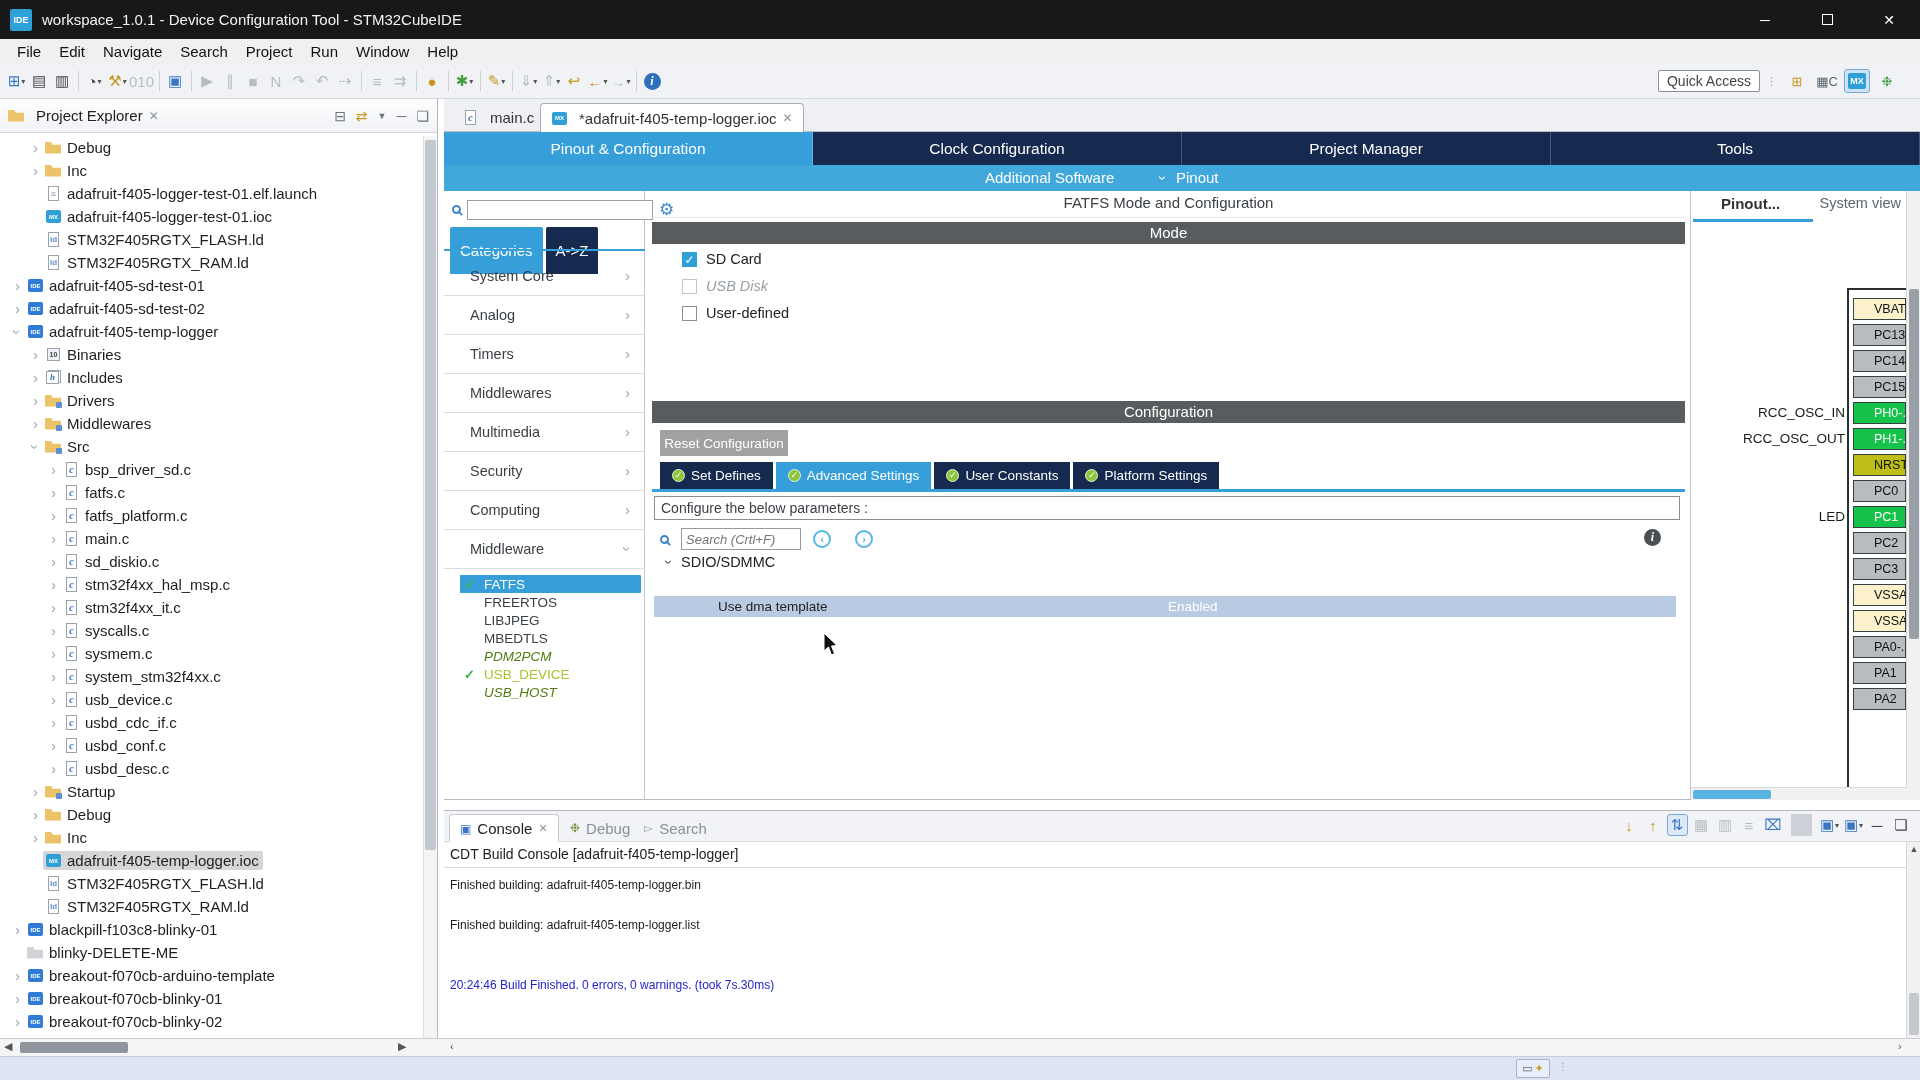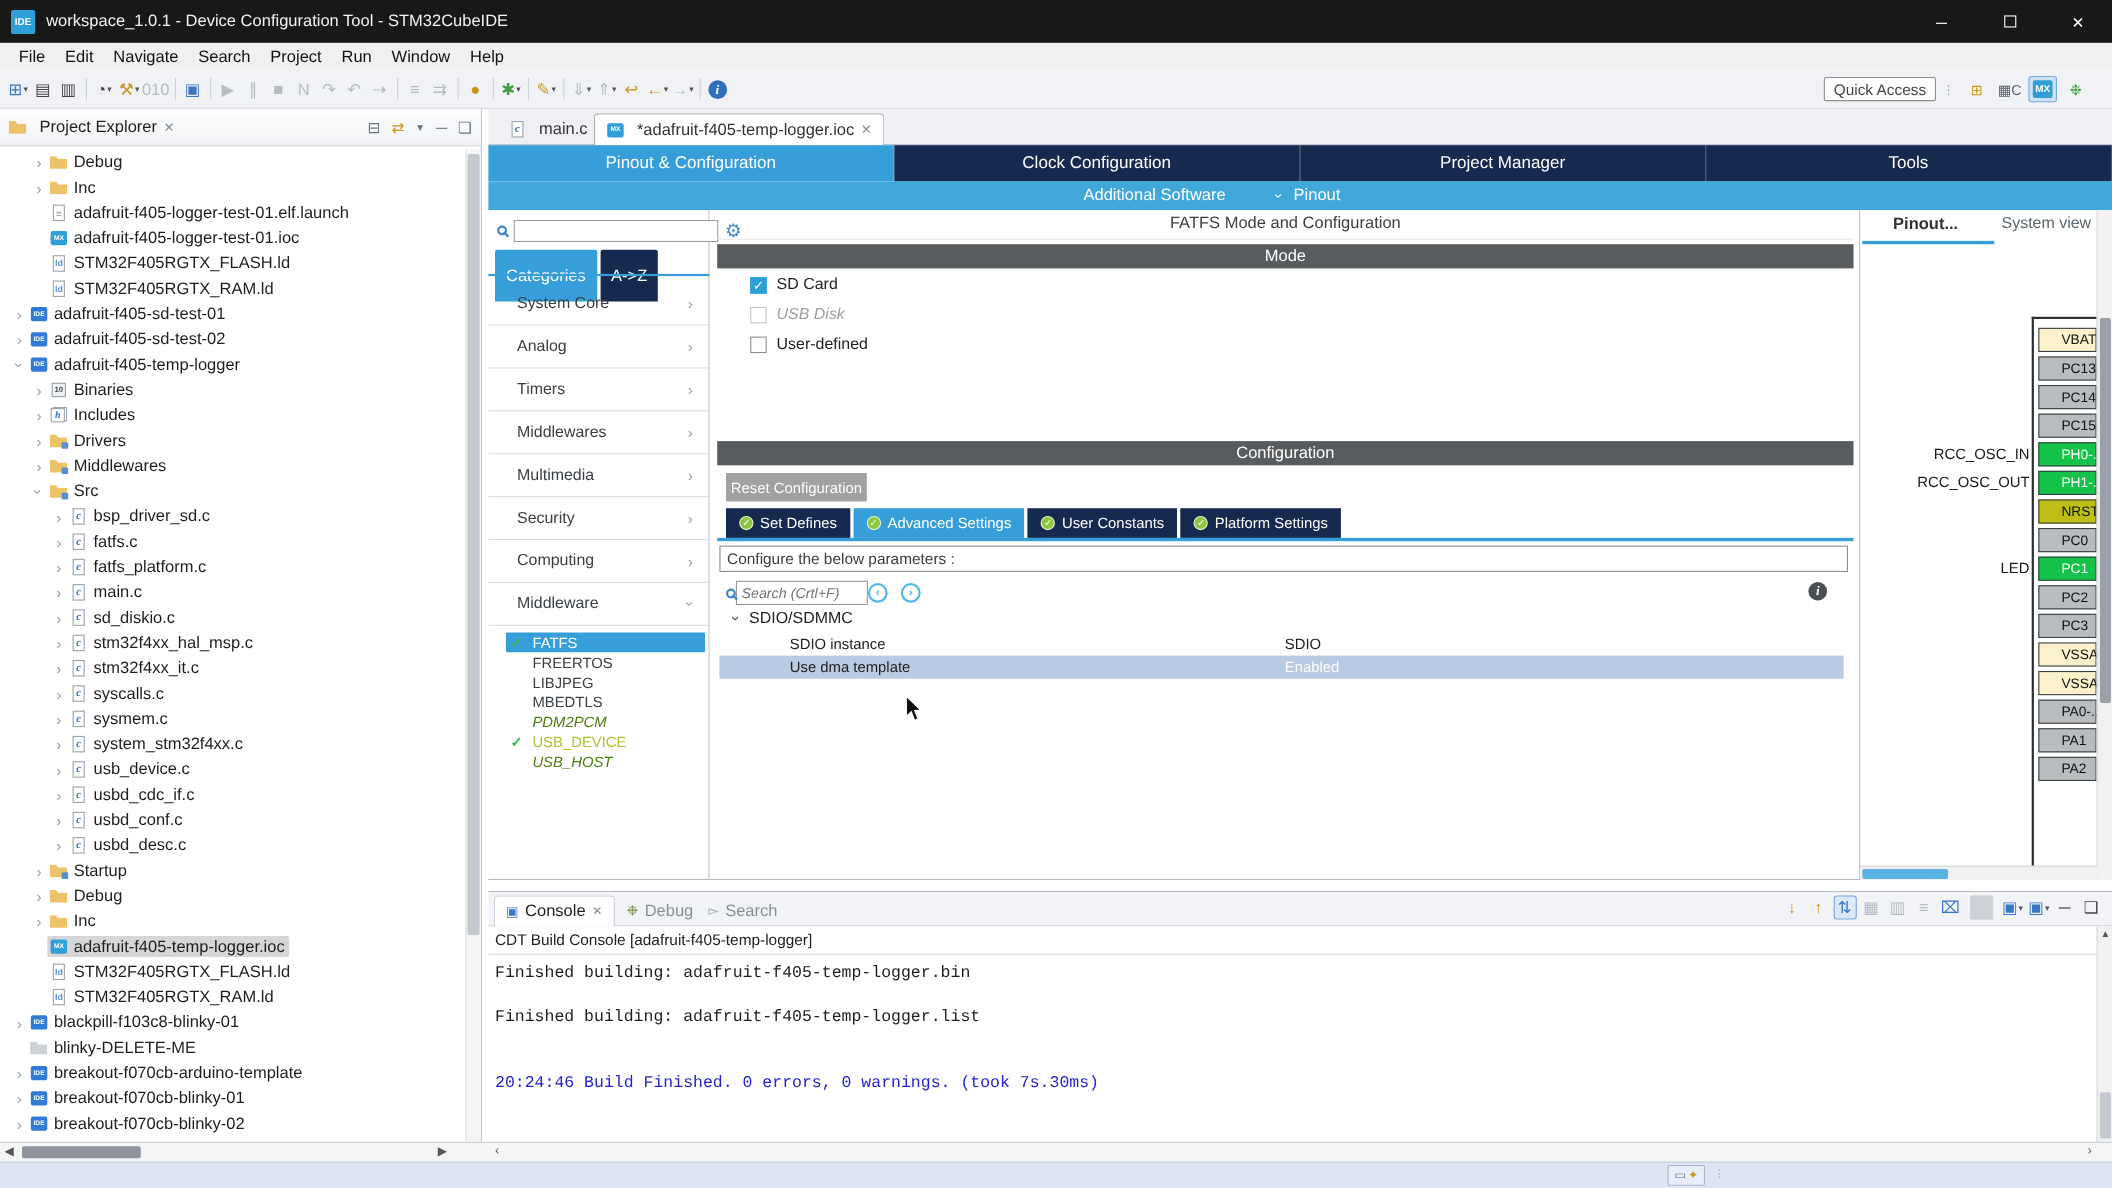--- a/index.html
+++ b/index.html
@@ -153,21 +153,21 @@
            font-size:13.5px;display:flex;align-items:center;justify-content:center;border-radius:1px}
 .cfg-subtabs{position:absolute;left:8px;top:271px;display:flex;gap:3px}
 .cfg-subtab{height:27px;background:#16294e;color:#fff;font-size:13.5px;display:flex;align-items:center;
             gap:6px;padding:0 12px}
 .cfg-subtab.active{background:#369fd9}
 .cdot{width:13px;height:13px;border-radius:50%;background:#8dc63f;border:1px solid #e8f2d8;color:#fff;
       font-size:9px;line-height:11px;text-align:center;flex:none}
 .cfg-tabline{position:absolute;left:0;top:298px;width:1033px;height:3px;background:#369fd9}
 .caption-box{position:absolute;left:2px;top:305px;width:1026px;height:24px;border:1px solid #8a8f94;
              font-size:14px;color:#3a3f44;line-height:22px;padding-left:6px;background:#fff}
-.psearch{position:absolute;left:8px;top:337px;display:flex;align-items:center;gap:0}
+.psearch{position:absolute;left:8px;top:337px;display:flex;align-items:center;gap:12px}
 .psearch input{width:120px;height:22px;border:1px solid #999;font-size:13px;font-style:italic;padding:0 4px;
   outline:none;font-family:"Liberation Sans",sans-serif}
 .cirbtn{width:18px;height:18px;border:2px solid #53b7e8;border-radius:50%;color:#53b7e8;font-size:11px;
         line-height:14px;text-align:center;font-weight:bold}
 .cirbtn.b2{margin-left:12px}
 .infob{position:absolute;right:24px;top:338px;width:17px;height:17px;border-radius:50%;background:#4a4f54;
        color:#fff;font:italic bold 12px/17px "Liberation Serif",serif;text-align:center}
 .pgroup{position:absolute;left:10px;top:363px;display:flex;align-items:center;gap:4px;font-size:14.5px;color:#222}
 .prow{position:absolute;left:2px;width:1022px;height:21px;font-size:13.5px;color:#222}
 .prow .pname{position:absolute;left:64px;top:3px}
@@ -205,22 +205,22 @@
 .cticon{font-style:normal;font-size:12px}
 .cticon[data-icon="console"]::before{content:"▣";color:#3b76c4}
 .cticon[data-icon="debug"]::before{content:"❉";color:#7b8f46}
 .cticon[data-icon="search"]::before{content:"▻";color:#9aa2ab}
 .ctab .x{font-size:11px;color:#8a8f98}
 .con-icons{position:absolute;right:8px;top:3px;display:flex;align-items:center;gap:3px}
 .con-icons .tbi{min-width:21px;height:22px}
 .tbi.selbox{background:#dceaf8;border:1px solid #7aa7d9}
 .con-sub{position:absolute;left:0;top:31px;width:1476px;height:26px;border-bottom:1px solid #d8dbe0;
          font-size:14px;color:#222;line-height:25px;padding-left:6px}
-.con-body{position:absolute;left:6px;top:64px;width:1440px;font-family:Liberation Mono, monospace;
-          font-size:15px;color:#1e1e1e}
+.con-body{position:absolute;left:6px;top:64px;width:1440px;font-family:Liberation Sans, sans-serif;
+          font-size:12px;color:#1e1e1e}
 .cline{min-height:20px;line-height:20px;white-space:pre}
 .cline.info{color:#2424c8}
 .con-vscroll{position:absolute;right:0;top:31px;width:14px;height:197px;background:#f1f1f1;border-left:1px solid #d7d7d7}
 .con-vscroll .arrow{position:absolute;top:2px;left:0;width:14px;text-align:center;font-size:9px;color:#555}
 .con-vscroll .thumb{position:absolute;left:2px;width:10px;bottom:4px;height:42px;background:#c4c9d0;border-radius:2px}
 
 
 .bottombar{position:absolute;left:0;top:1038px;width:1920px;height:18px;background:#f4f5f7;border-top:1px solid #c9ccd2}
 .hs-arrow{position:absolute;top:1px;font-size:11px;color:#555}
 .exp-hthumb{position:absolute;left:20px;top:3px;width:108px;height:11px;background:#8f959d;border-radius:2px}
@@ -926,24 +926,20 @@
         <i class="lens"></i>
         <input placeholder="Search (Crtl+F)" style="">
         <span class="cirbtn">‹</span>
         <span class="cirbtn b2">›</span>
       </div>
       <span class="infob">i</span>
 
       <div class="pgroup">
         <i class="exp dark" data-exp="e"></i>
         <span>SDIO/SDMMC</span>
-      </div>
-      <div class="prow r1">
-        <span class="pname">SDIO instance</span>
-        <span class="pval">SDIO</span>
       </div>
       <div class="prow r2 selrow">
         <span class="pname">Use dma template</span>
         <span class="pval">Enabled</span>
       </div>
     </div>
 
     <div class="pinpanel">
       <div class="pin-tabs">
         <span class="pin-tab-l">Pinout...</span>

